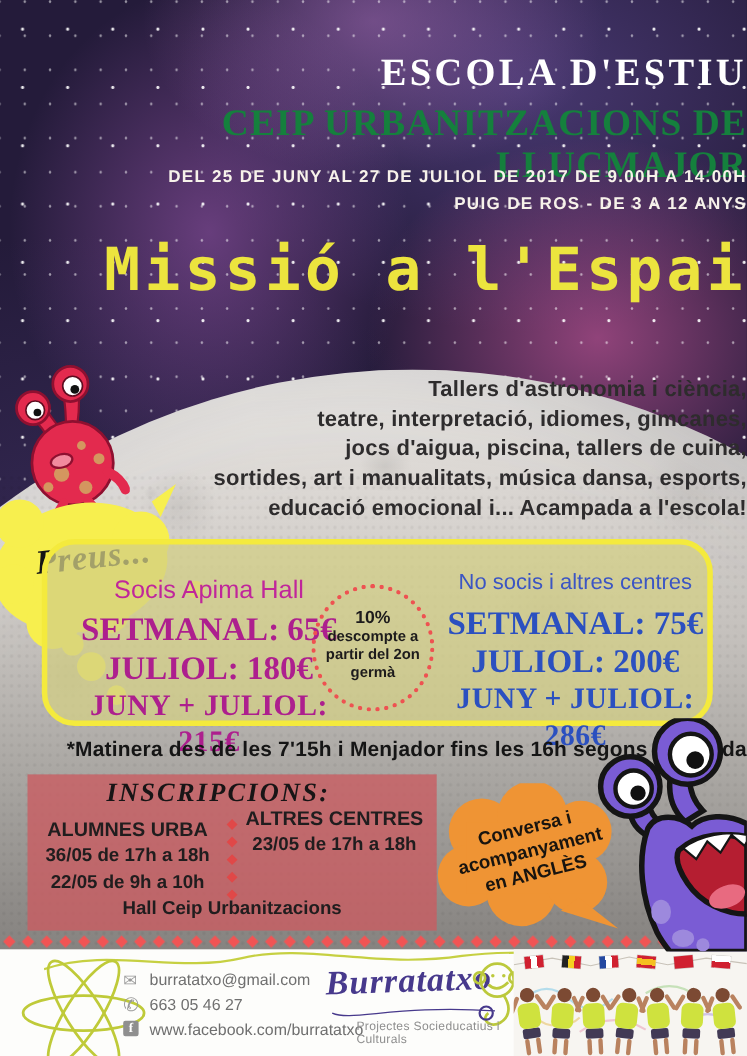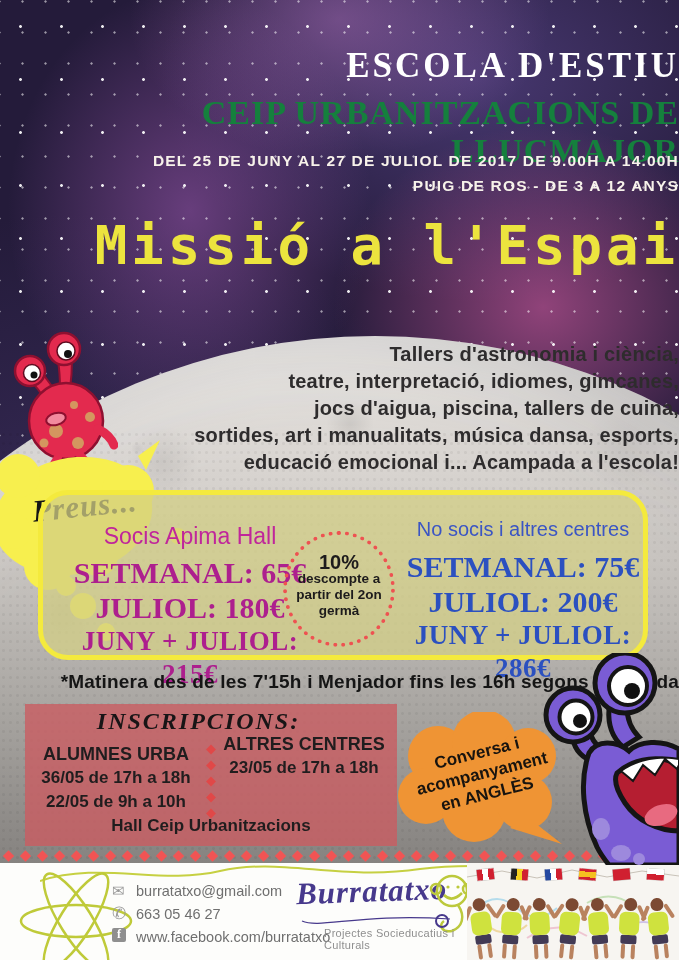--- a/index.html
+++ b/index.html
@@ -61,21 +61,21 @@
   .col-members .price{color:#ad1f8e;}
   .col-nonmembers{position:absolute;left:396px;top:518px;width:254px;text-align:center;}
   .col-nonmembers .h{font-size:20px;color:#3b55c4;font-weight:normal;margin-bottom:8px;}
   .col-nonmembers .price{color:#2b50c0;}
   .pr1{font-size:30px;line-height:35px;}
   .pr2{font-size:30px;line-height:35px;}
   .pr3{font-size:27px;line-height:33px;letter-spacing:.5px;}
   .discount{position:absolute;left:283px;top:531px;width:112px;height:116px;box-sizing:border-box;
     border:4px dotted #ee5251;border-radius:50%;text-align:center;padding-top:18px;
     font-weight:bold;color:#1d1b1c;font-size:13.5px;line-height:16px;}
-  .discount .big{font-size:20px;line-height:18px;}
+  .discount .big{font-size:16px;line-height:18px;}
 
   
   .note{top:671px;font-size:19px;font-weight:bold;color:#151515;letter-spacing:.2px;}
   .insc{position:absolute;left:25px;top:704px;width:372px;height:142px;
     background:rgba(201,93,98,.8);}
   .insc-title{position:absolute;left:0;top:708px;width:397px;text-align:center;
     font-family:"Liberation Serif",serif;font-style:italic;font-weight:bold;font-size:24px;
     color:#181516;letter-spacing:2px;}
   .insc-col{position:absolute;width:172px;text-align:center;font-weight:bold;color:#201d1e;}
   .insc-colL{left:30px;top:742px;}

